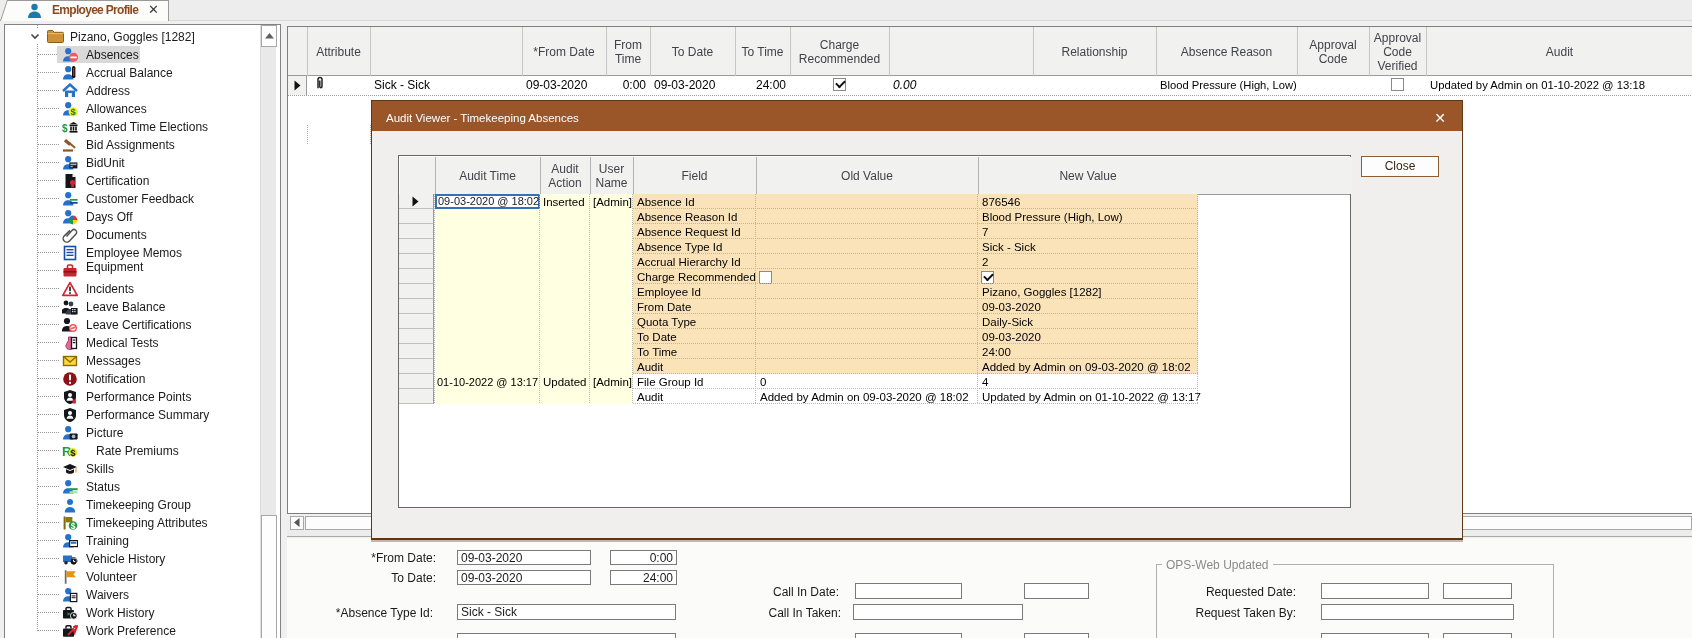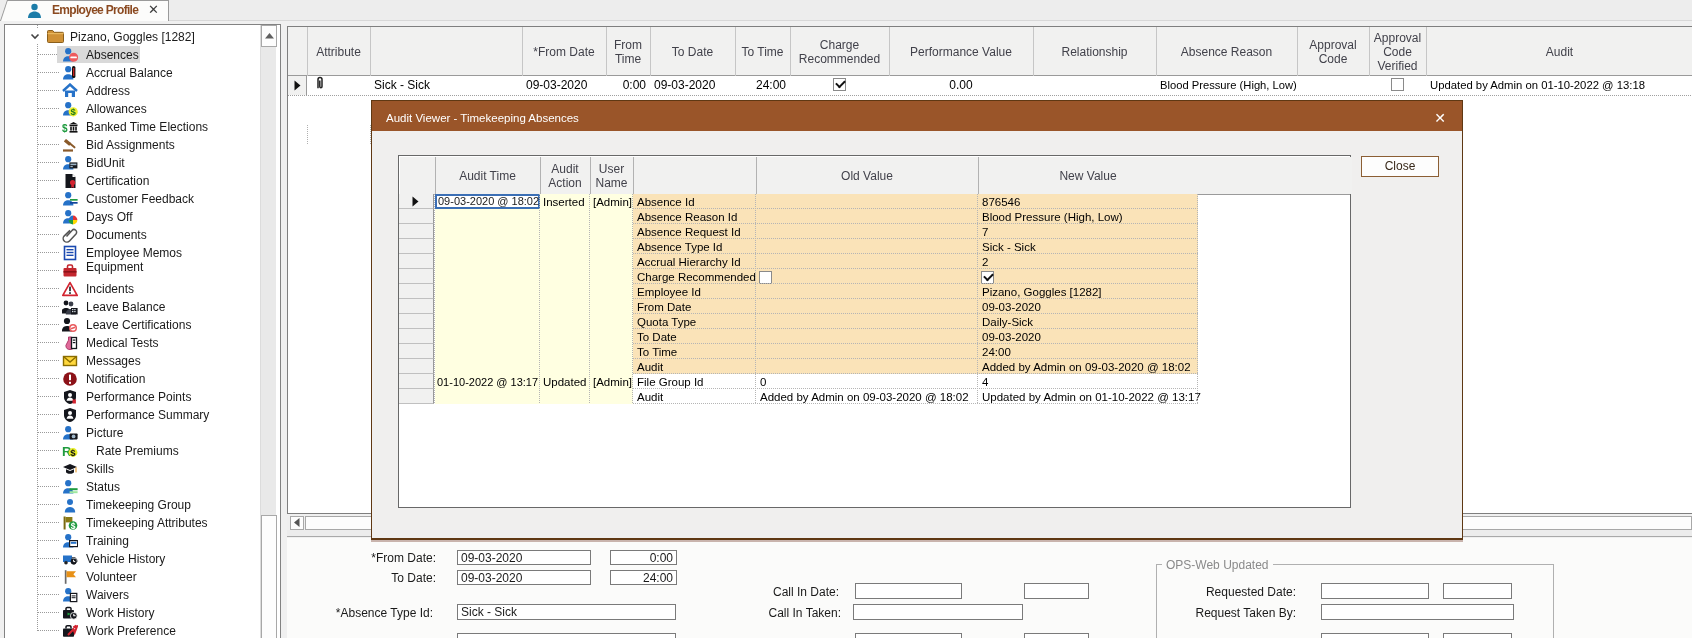--- a/index.html
+++ b/index.html
@@ -362,21 +362,20 @@
     </div>
 </div>
 <div id="grid">
  <div id="ghead">
       <div class="gth" style="left:19px;width:63px">Attribute</div>
 <div class="gth" style="left:234px;width:84px">*From Date</div>
 <div class="gth" style="left:318px;width:44px">From<br>Time</div>
 <div class="gth" style="left:362px;width:85px">To Date</div>
 <div class="gth" style="left:447px;width:55px">To Time</div>
 <div class="gth" style="left:502px;width:99px">Charge<br>Recommended</div>
-<div class="gth" style="left:601px;width:144px">Performance Value</div>
 <div class="gth" style="left:745px;width:123px">Relationship</div>
 <div class="gth" style="left:868px;width:141px">Absence Reason</div>
 <div class="gth" style="left:1009px;width:72px">Approval<br>Code</div>
 <div class="gth" style="left:1081px;width:57px">Approval<br>Code<br>Verified</div>
 <div class="gth" style="left:1138px;width:267px">Audit</div>
 <div class="gvs" style="left:19px"></div>
 <div class="gvs" style="left:82px"></div>
 <div class="gvs" style="left:234px"></div>
 <div class="gvs" style="left:318px"></div>
 <div class="gvs" style="left:362px"></div>
@@ -395,21 +394,21 @@
         </svg></div>
 <div class="gtd" style="left:19px;width:63px;"><span style="margin-left:4px"><svg width="10" height="14" viewBox="0 0 10 14">
             <path d="M3 12.2V3.4a2 2 0 0 1 4 0v7.2a1.1 1.1 0 0 1-2.2 0V4.6" fill="none" stroke="#222" stroke-width="1.5"></path>
           </svg></span></div>
 <div class="gtd" style="left:82px;width:152px;">Sick - Sick</div>
 <div class="gtd" style="left:234px;width:84px;">09-03-2020</div>
 <div class="gtd" style="left:318px;width:44px;text-align:right;">0:00</div>
 <div class="gtd" style="left:362px;width:85px;">09-03-2020</div>
 <div class="gtd" style="left:447px;width:55px;text-align:right;">24:00</div>
 <div class="gtd" style="left:502px;width:99px;text-align:center;"><span class="cb ck"></span></div>
-<div class="gtd" style="left:601px;width:144px;text-align:center;">0.00</div>
+<div class="gtd" style="left:601px;width:144px;text-align:left;font-style:italic;">0.00</div>
 <div class="gtd" style="left:868px;width:141px;"><span style="font-size:11.2px">Blood Pressure (High, Low)</span></div>
 <div class="gtd" style="left:1081px;width:57px;text-align:center;"><span class="cb"></span></div>
 <div class="gtd" style="left:1138px;width:267px;"><span style="font-size:11.3px">Updated by Admin on 01-10-2022 @ 13:18</span></div>
 <div class="gvd" style="left:19px"></div>
 <div class="gvd" style="left:82px"></div>
 <div class="gvd" style="left:234px"></div>
 <div class="gvd" style="left:318px"></div>
 <div class="gvd" style="left:362px"></div>
 <div class="gvd" style="left:447px"></div>
 <div class="gvd" style="left:502px"></div>
@@ -459,20 +458,21 @@
  <div id="mtitle">
       <div class="t">Audit Viewer - Timekeeping Absences</div>
       <div class="x">✕</div>
     </div>
  <div id="mclose">Close</div>
  <div id="mgrid">
 <div class="mgh" style="left:1px;top:1px;width:952px;height:37px"></div>
 <div class="mth" style="left:36px;width:105px">Audit Time</div>
 <div class="mth" style="left:141px;width:50px">Audit<br>Action</div>
 <div class="mth" style="left:191px;width:43px">User<br>Name</div>
+<div class="mth" style="left:234px;width:123px">Field</div>
 <div class="mth" style="left:357px;width:222px">Old Value</div>
 <div class="mth" style="left:579px;width:220px">New Value</div>
 <div class="mvs" style="left:36px"></div>
 <div class="mvs" style="left:141px"></div>
 <div class="mvs" style="left:191px"></div>
 <div class="mvs" style="left:234px"></div>
 <div class="mvs" style="left:357px"></div>
 <div class="mvs" style="left:579px"></div>
 <div class="mhb"></div>
 <div class="msel" style="top:38px"></div>

